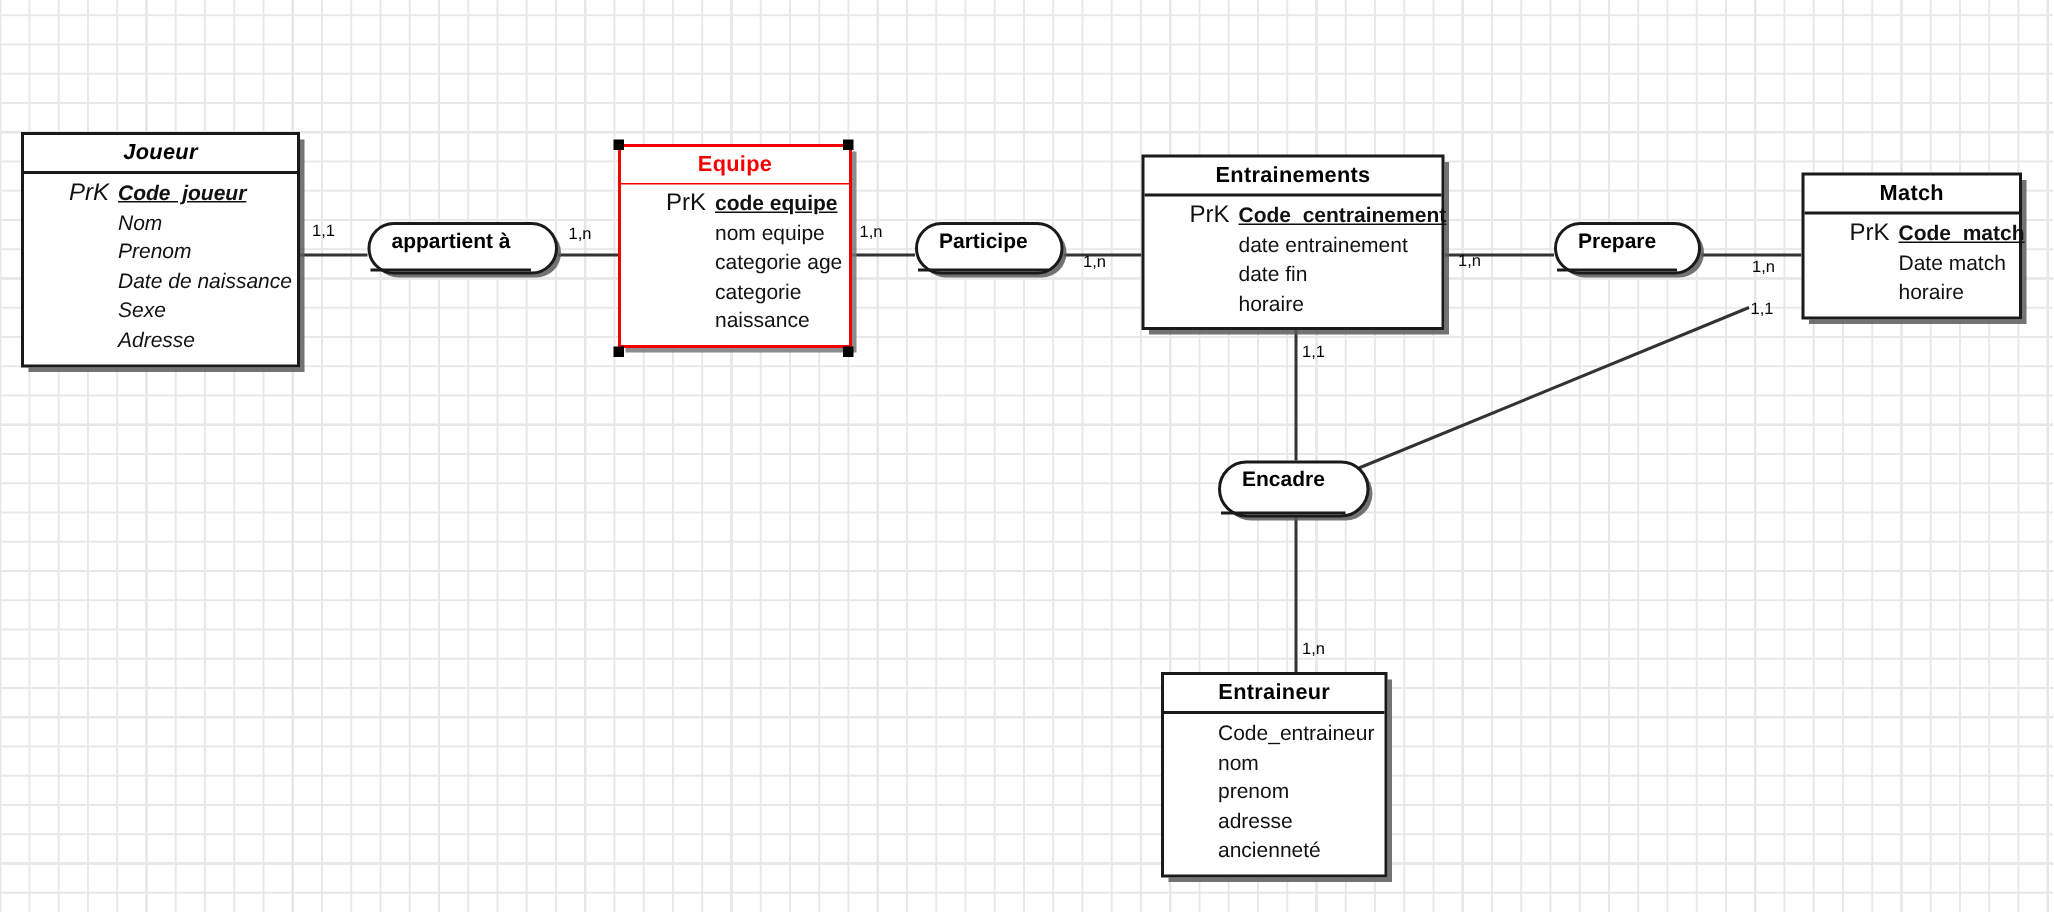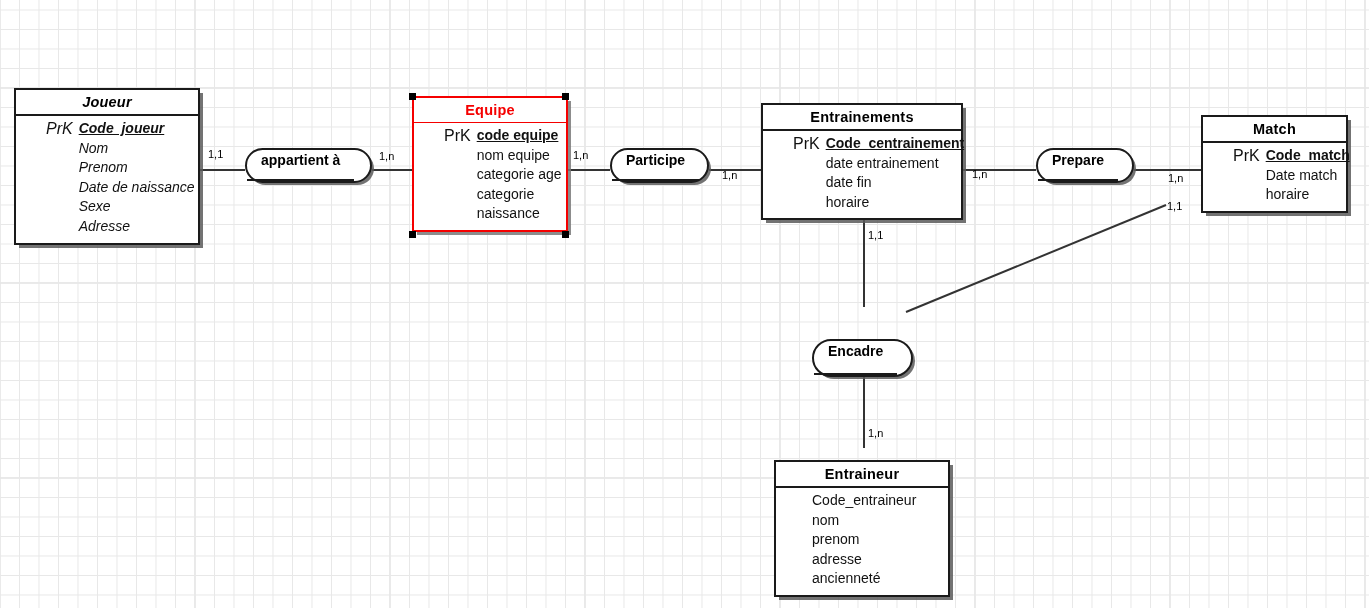--- a/index.html
+++ b/index.html
@@ -204,21 +204,21 @@
     <div class="ent-body">
       <div class="prk">PrK</div>
       <div class="attrs">
         <div class="a key">Code  match</div>
         <div class="a">Date match</div>
         <div class="a">horaire</div>
       </div>
     </div>
   </div>
 
-  <div class="entity noprk" style="left:774px; top:448px; width:176px;margin-top:12px;">
+  <div class="entity noprk" style="left:774px; top:448px; width:151px;">
     <div class="ent-title">Entraineur</div>
     <div class="ent-body">
       <div class="attrs">
         <div class="a">Code_entraineur</div>
         <div class="a">nom</div>
         <div class="a">prenom</div>
         <div class="a">adresse</div>
         <div class="a">ancienneté</div>
       </div>
     </div>
@@ -232,21 +232,21 @@
   <div class="rel" style="left:1036px; top:148px; width:98px; height:35px;">
     <div class="rel-label">Prepare</div>
     <div class="rel-foot"></div>
   </div>
 
   <div class="rel" style="left:610px; top:148px; width:99px; height:35px;">
     <div class="rel-label">Participe</div>
     <div class="rel-foot"></div>
   </div>
 
-  <div class="rel" style="left:812px; top:307px; width:101px; height:38px;margin-top:32px;">
+  <div class="rel" style="left:812px; top:307px; width:101px; height:38px;">
     <div class="rel-label">Encadre</div>
     <div class="rel-foot"></div>
   </div>
 
   <div class="card" style="left:208px; top:147px;">1,1</div>
   <div class="card" style="left:379px; top:149px;">1,n</div>
   <div class="card" style="left:573px; top:148px;">1,n</div>
   <div class="card" style="left:722px; top:168px;">1,n</div>
   <div class="card" style="left:972px; top:167px;">1,n</div>
   <div class="card" style="left:1168px; top:171px;">1,n</div>

